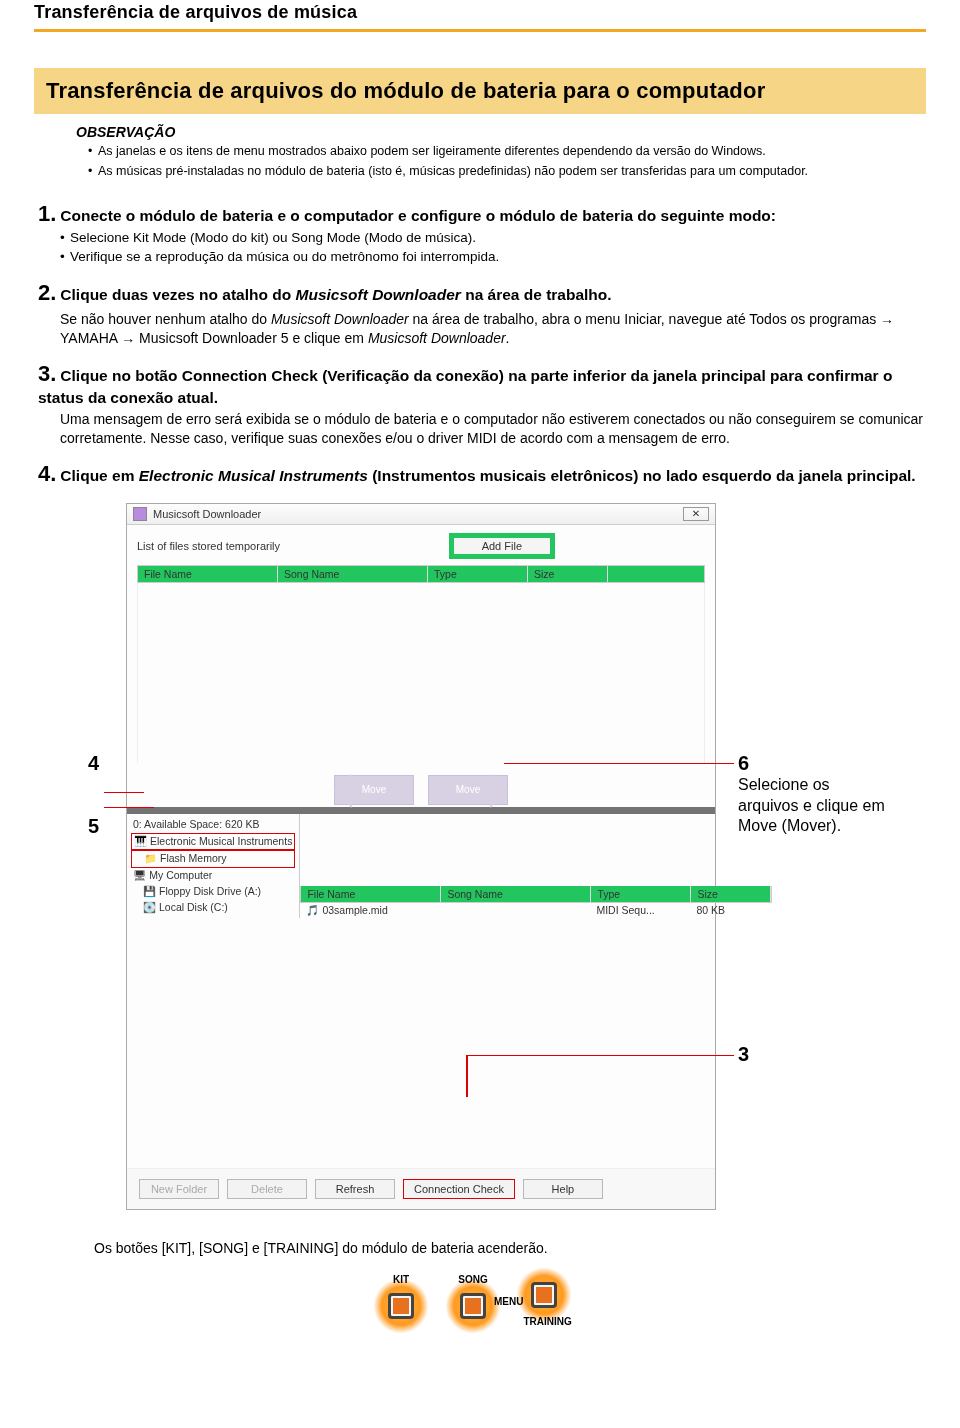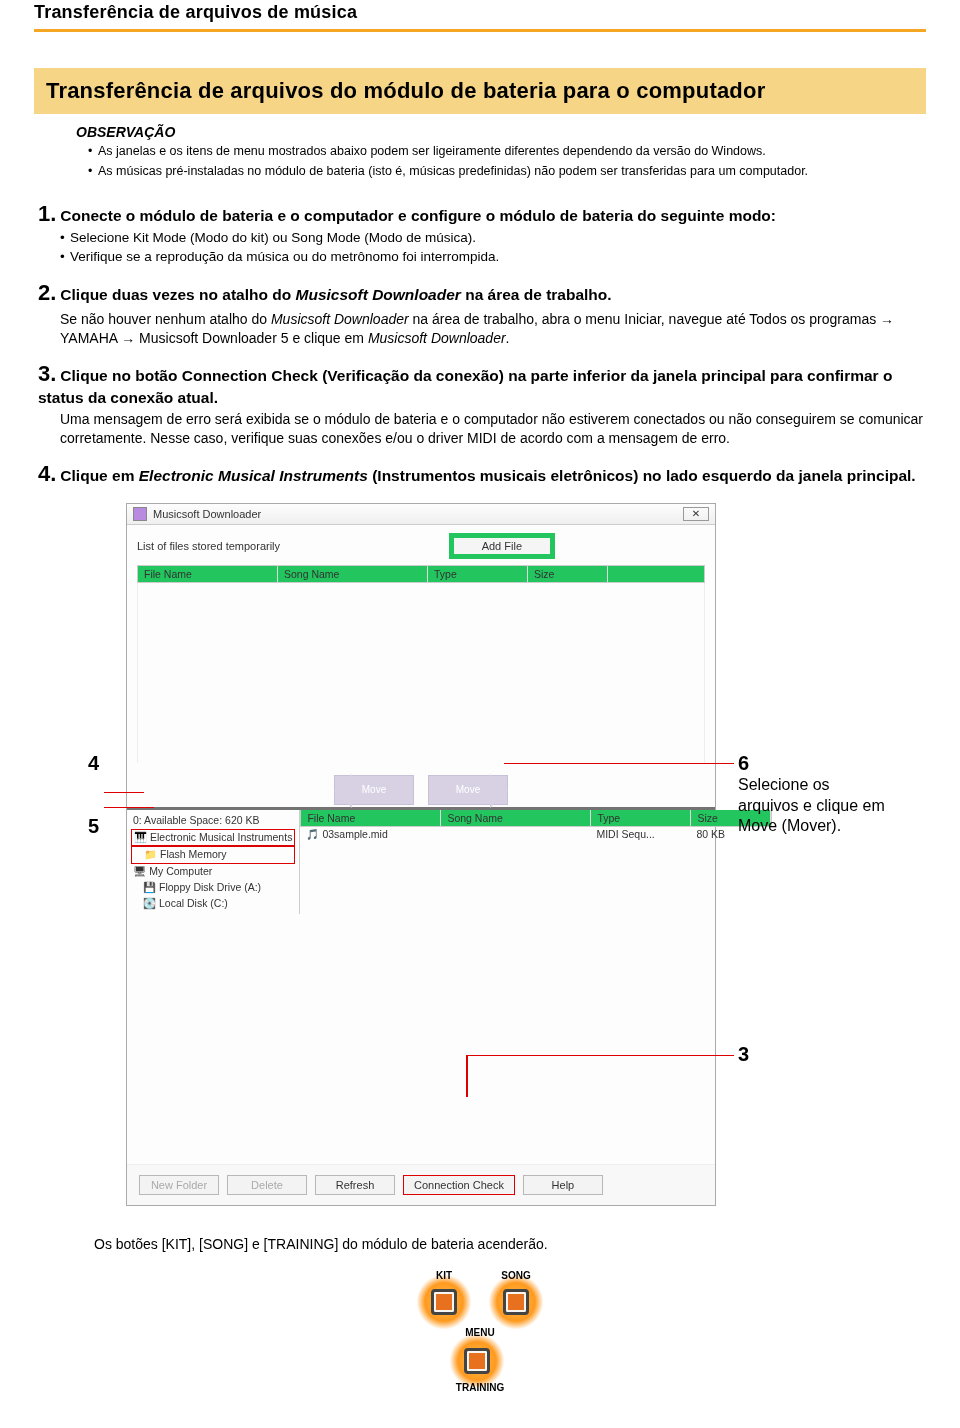--- a/index.html
+++ b/index.html
@@ -30,39 +30,39 @@
   .row1 { display:flex; align-items:center; gap:18px;}
   .addfile { border:5px solid #22c55e; background:#f5f5f5; padding:2px 28px; font-size:11px; margin-left:auto; margin-right:150px;}
   .colhead { display:flex; border:1px solid #ccc; margin-top:6px; background:#22c55e;}
   .colhead > div { padding:2px 6px; border-right:1px solid #ddd; font-size:10.5px;}
   .cfn { width:140px;} .csn{width:150px;} .cty{width:100px;} .csz{width:80px;}
   .whitearea { height:180px; border-left:1px solid #eee; border-right:1px solid #eee;}
   .arrowbar { display:flex; justify-content:center; gap:14px; padding:4px 0 2px;}
   .arrow { width:80px; height:30px; background:#d8d1e4; position:relative; display:flex; align-items:center; justify-content:center; font-size:10px; color:#fff; border:1px solid #c8c0d8;}
   .arrow.left::before { content:""; position:absolute; left:-18px; top:-2px; border:17px solid transparent; border-right:18px solid #d8d1e4;}
   .arrow.right::after { content:""; position:absolute; right:-18px; top:-2px; border:17px solid transparent; border-left:18px solid #d8d1e4;}
-  .split { display:flex; border-top:3px solid #737373;}
+  .split { display:flex; border-top:7px solid #737373;align-items:flex-end;}
   .tree { width:200px; border-right:1px solid #ccc; padding:3px 4px; font-size:10.5px; line-height:1.5;}
   .tree .item { white-space:nowrap; padding:0 2px;}
   .tree .lv1 { padding-left:12px;}
   .redbox { border:1.5px solid #d00; }
   .filelist { flex:1; }
   .filelist .colhead { margin-top:0; border-top:0;}
   .filelist .filerow { display:flex; font-size:10.5px; padding:1px 0;}
   .filelist .filerow > div { padding:0 6px;}
   .bottombar { display:flex; gap:8px; padding:10px 12px; border-top:1px solid #eee; margin-top:250px; background:#f8f8f8;}
   .btn { border:1px solid #b8b8b8; background:#f3f3f3; padding:3px 10px; font-size:11px; min-width:80px; text-align:center;}
   .btn.disabled { color:#aaa;}
   .btn.highlight { border:1.5px solid #d00;}
   .callout-num { position:absolute; font-size:20px; font-weight:bold; font-family:Arial,sans-serif; }
   .callout-line-h { position:absolute; height:1.5px; background:#d00;}
   .callout-line-v { position:absolute; width:1.5px; background:#d00;}
   .callout-text { position:absolute; font-size:16px; line-height:1.3; width:150px;}
   .footer-note { margin:30px 0 0 60px; font-size:14px;}
-  .module-buttons { display:flex; flex-direction:column; align-items:center; margin:18px auto 0; width:200px; font-size:10px; font-weight:bold;}
+  .module-buttons { display:flex; flex-direction:row; align-items:center; margin:18px auto 0; width:200px; font-size:10px; font-weight:bold;}
   .mb-row { display:flex; gap:30px; align-items:center;}
   .mb-btn { width:42px; height:42px; border-radius:6px; position:relative; display:flex; align-items:center; justify-content:center;}
   .mb-btn::before{ content:""; position:absolute; inset:-6px; background:radial-gradient(circle,#ffc04d 0%,#ff9a1f 50%, rgba(255,154,31,0) 72%); z-index:-1; border-radius:10px;}
   .mb-core{ width:26px; height:26px; background:#e8711f; border:3px solid #444; border-radius:4px; box-shadow:inset 0 0 0 2px #f8f6f2;}
   .mb-label{ font-size:10px; font-weight:bold; text-align:center;}
   .mb-menu-label{ margin:4px 0 2px;}
   em, .ital { font-style: italic; }
 </style>
 </head>
 <body>

